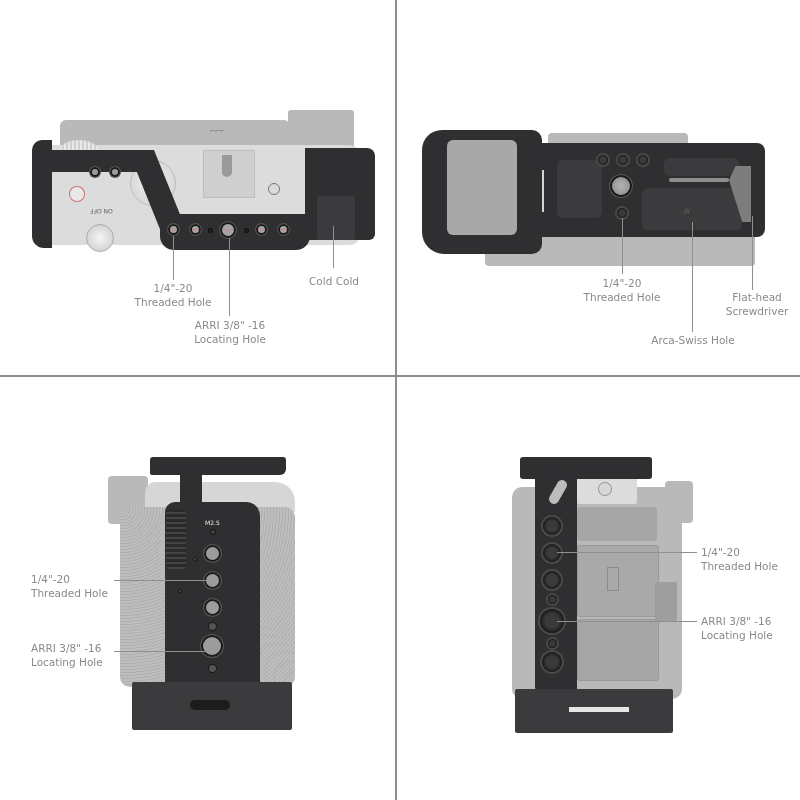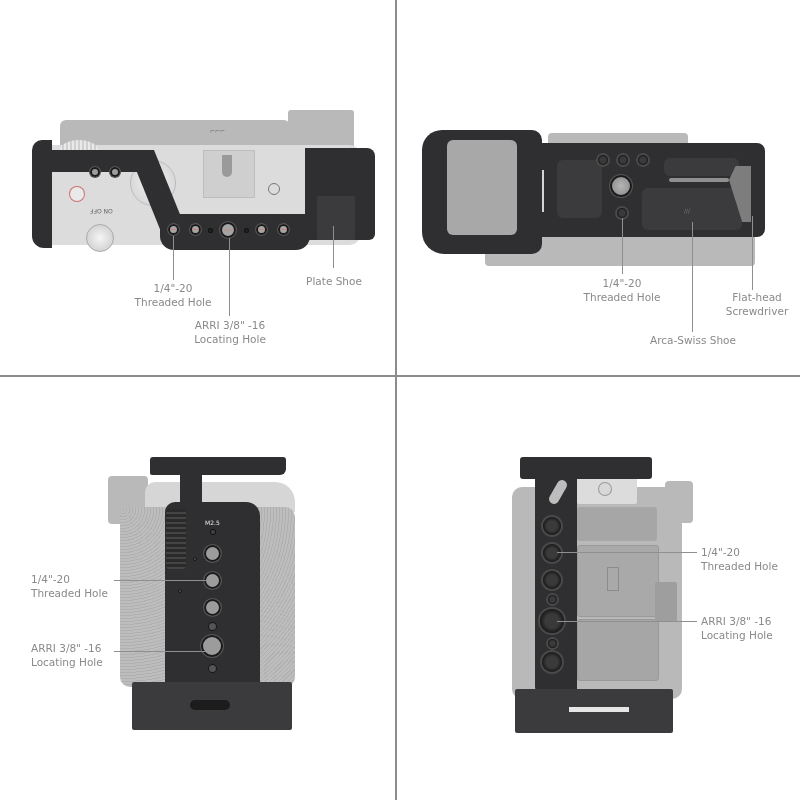--- a/index.html
+++ b/index.html
@@ -87,21 +87,21 @@
 
   <div class="label" style="left:132px; top:281px; width:82px;">
     <span>1/4"-20</span>
     <span>Threaded Hole</span>
   </div>
   <div class="label" style="left:186px; top:318px; width:88px;">
     <span>ARRI 3/8" -16</span>
     <span>Locating Hole</span>
   </div>
   <div class="label" style="left:300px; top:274px; width:68px;">
-    <span>Plate Shoe</span>
+    <span>Cold Cold</span>
   </div>
 </div>
 
 <div class="panel p-tr">
 
   <div class="abs cam-gray" style="left:151px; top:133px; width:140px; height:20px; border-radius:4px 4px 0 0;"></div>
   <div class="abs cam-gray" style="left:88px; top:230px; width:270px; height:36px; border-radius:0 0 4px 4px;"></div>
 
   <div class="abs cage" style="left:130px; top:143px; width:238px; height:94px; border-radius:6px 8px 8px 4px;"></div>
   <div class="abs cage" style="left:25px; top:130px; width:120px; height:124px; border-radius:20px 10px 10px 22px;"></div>
@@ -124,21 +124,21 @@
 
   <div class="leader" style="left:225px; top:218px; width:1px; height:56px;"></div>
   <div class="leader" style="left:295px; top:222px; width:1px; height:110px;"></div>
   <div class="leader" style="left:355px; top:216px; width:1px; height:74px;"></div>
 
   <div class="label" style="left:185px; top:276px; width:80px;">
     <span>1/4"-20</span>
     <span>Threaded Hole</span>
   </div>
   <div class="label" style="left:246px; top:333px; width:100px;">
-    <span>Arca-Swiss Shoe</span>
+    <span>Arca-Swiss Hole</span>
   </div>
   <div class="label" style="left:325px; top:290px; width:70px;">
     <span>Flat-head</span>
     <span>Screwdriver</span>
   </div>
 </div>
 
 <div class="panel p-bl">
 
   <div class="abs cam-gray" style="left:108px; top:99px; width:40px; height:48px; border-radius:4px;"></div>

